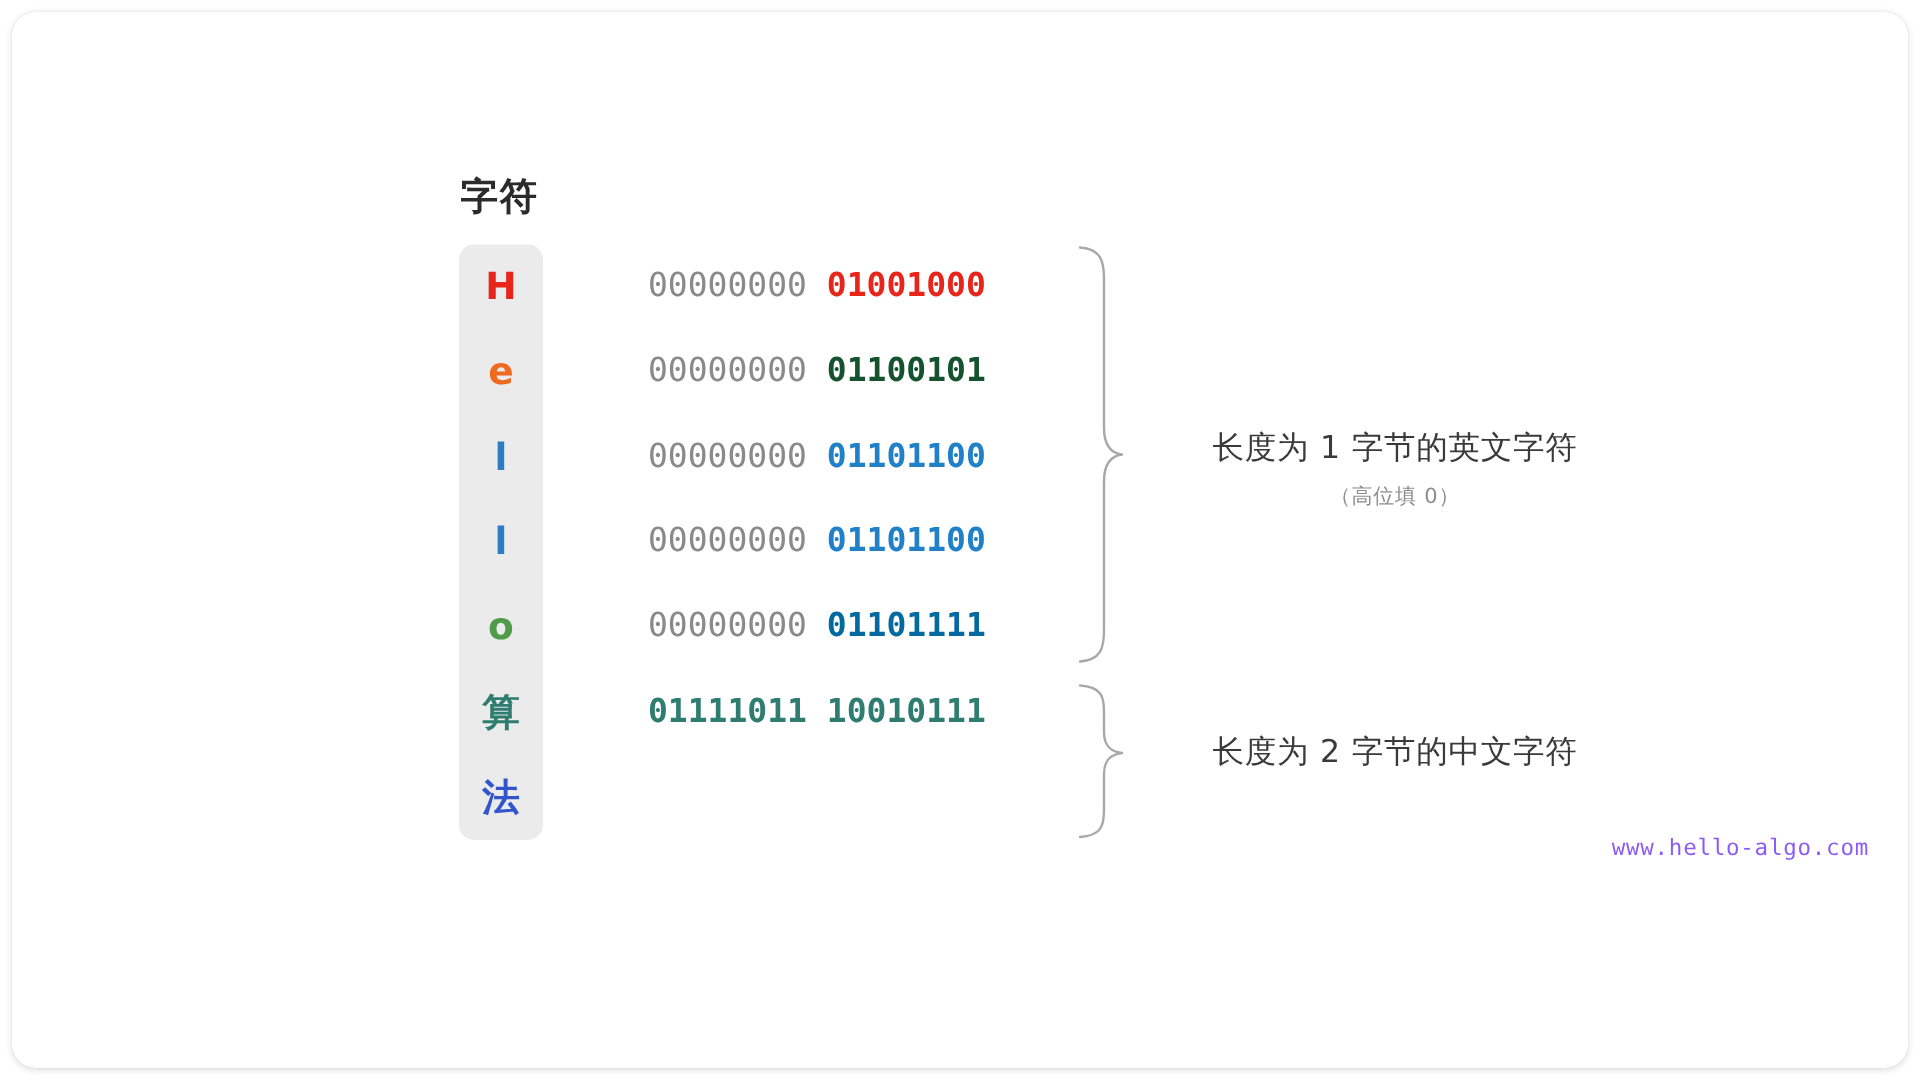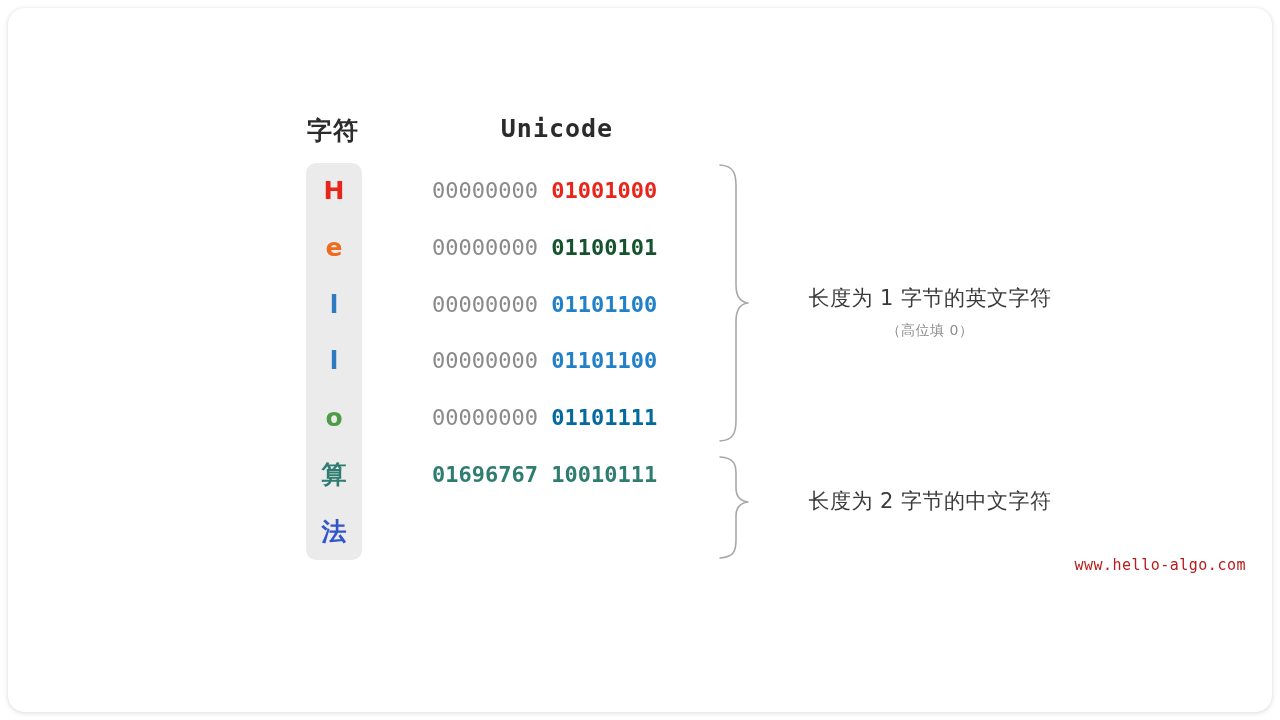--- a/index.html
+++ b/index.html
@@ -155,33 +155,32 @@
     width: 320px;
   }
 
   
   #watermark {
     position: absolute;
     right: 34px;
     bottom: 22px;
     font-family: "DejaVu Sans Mono", "Liberation Mono", monospace;
     font-size: 15px;
-    color: #b91c1c;
+    color: #8b5cf6;
     letter-spacing: 0.5px;
   }
 </style>
 </head>
 <body>
 
 <div id="canvas">
 
   <div id="card"></div>
 
   <div class="col-header" id="header-char">字符</div>
-  <div class="col-header" id="header-unicode">Unicode</div>
 
   <div id="char-strip" style="background: rgb(235, 235, 235);"></div>
 
   <div id="rows">
       <div class="row">
         <div class="cell-char" style="color: rgb(232, 37, 26);">H</div>
         <div class="cell-bits"><span class="bits-high">00000000</span><span> </span><span class="bits-low" style="color: rgb(232, 37, 26);">01001000</span></div>
       </div>
       <div class="row">
         <div class="cell-char" style="color: rgb(238, 106, 31);">e</div>
@@ -194,21 +193,21 @@
       <div class="row">
         <div class="cell-char" style="color: rgb(46, 123, 196);">l</div>
         <div class="cell-bits"><span class="bits-high">00000000</span><span> </span><span class="bits-low" style="color: rgb(32, 128, 200);">01101100</span></div>
       </div>
       <div class="row">
         <div class="cell-char" style="color: rgb(79, 155, 74);">o</div>
         <div class="cell-bits"><span class="bits-high">00000000</span><span> </span><span class="bits-low" style="color: #0369a1;">01101111</span></div>
       </div>
       <div class="row">
         <div class="cell-char" style="color: rgb(46, 125, 112);">算</div>
-        <div class="cell-bits"><span class="bits-high emph" style="color: rgb(46, 125, 112);">01696767</span><span> </span><span class="bits-low" style="color: rgb(46, 125, 112);">10010111</span></div>
+        <div class="cell-bits"><span class="bits-high emph" style="color: rgb(46, 125, 112);">01111011</span><span> </span><span class="bits-low" style="color: rgb(46, 125, 112);">10010111</span></div>
       </div>
       <div class="row">
         <div class="cell-char" style="color: rgb(51, 85, 204);">法</div>
       </div>
     </div>
 
   <svg id="braces" viewBox="0 0 1280 720" width="1280" height="720" xmlns="http://www.w3.org/2000/svg">
 
     <path d="M 720 165
              C 734 166 736 174 736 186

